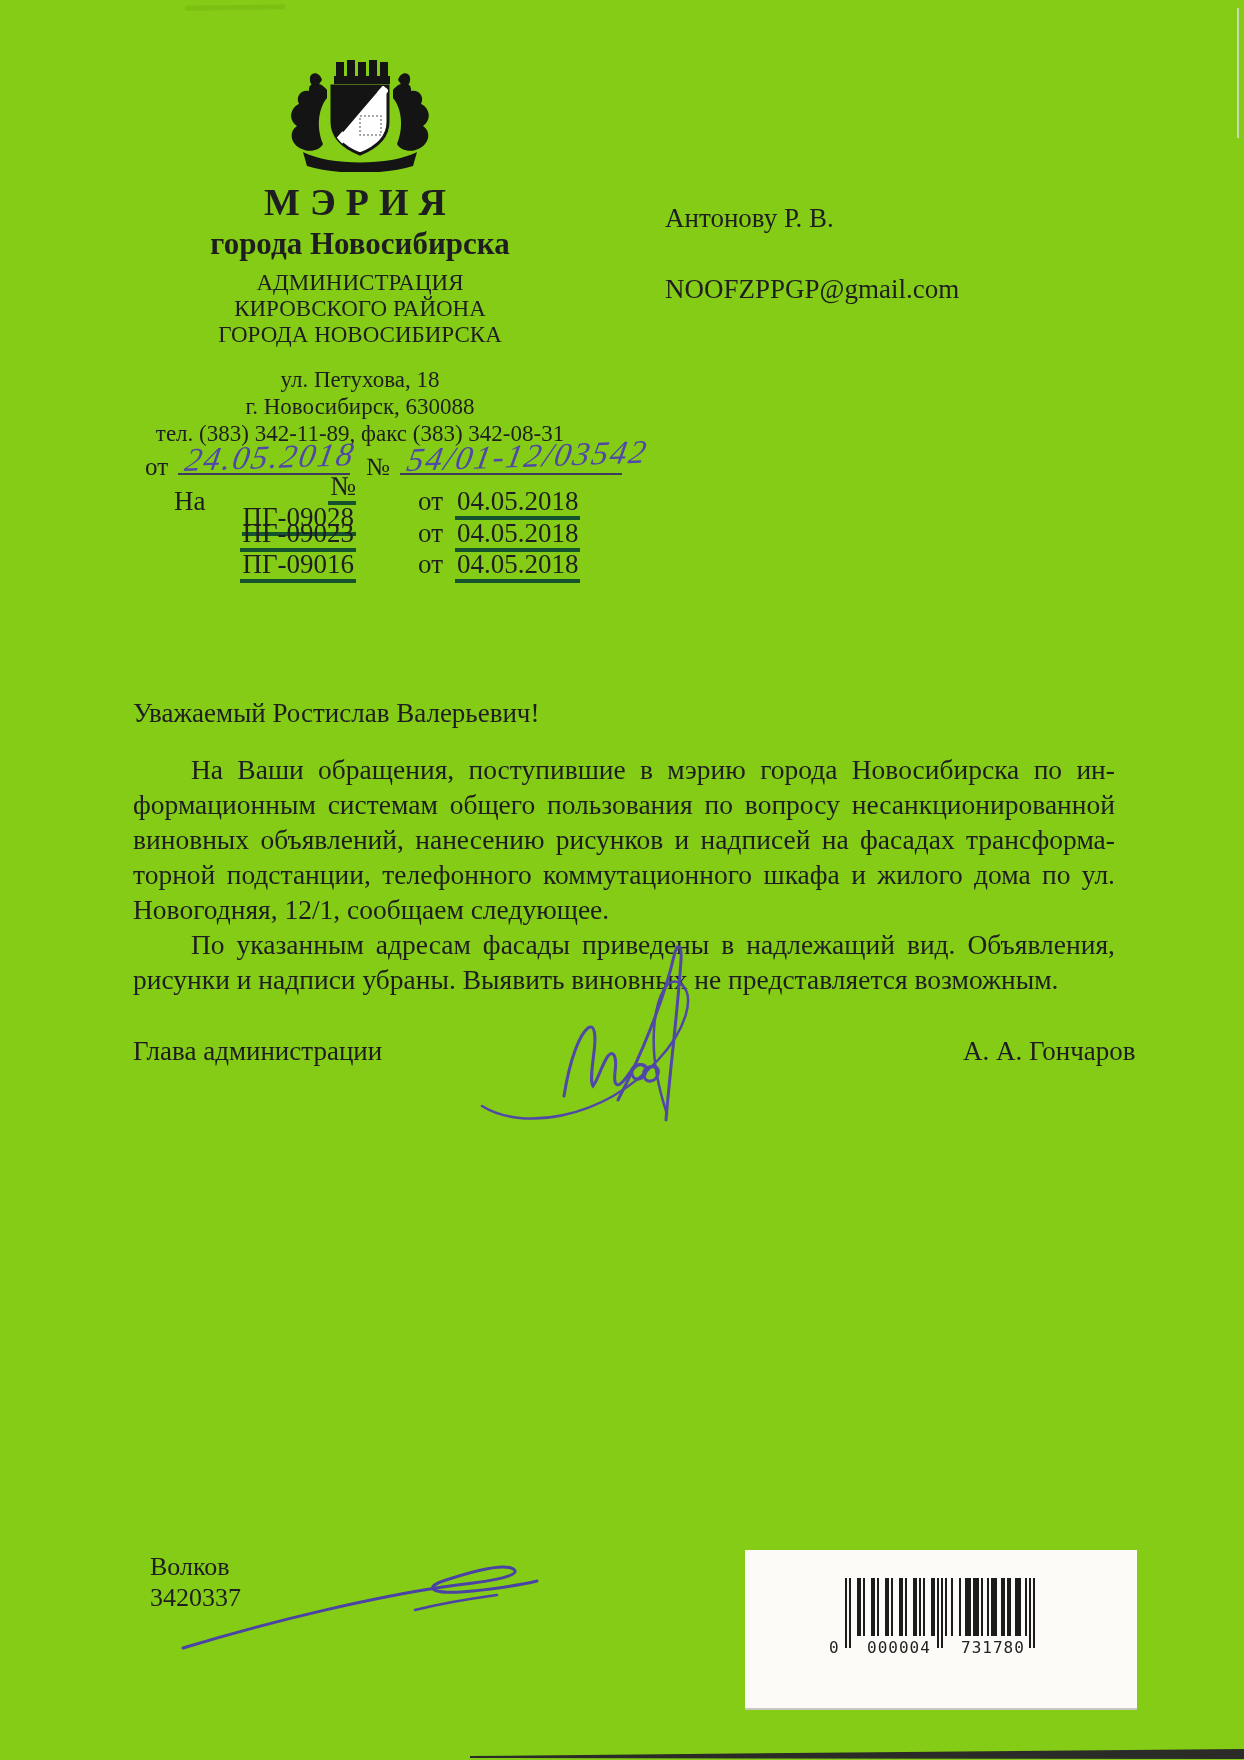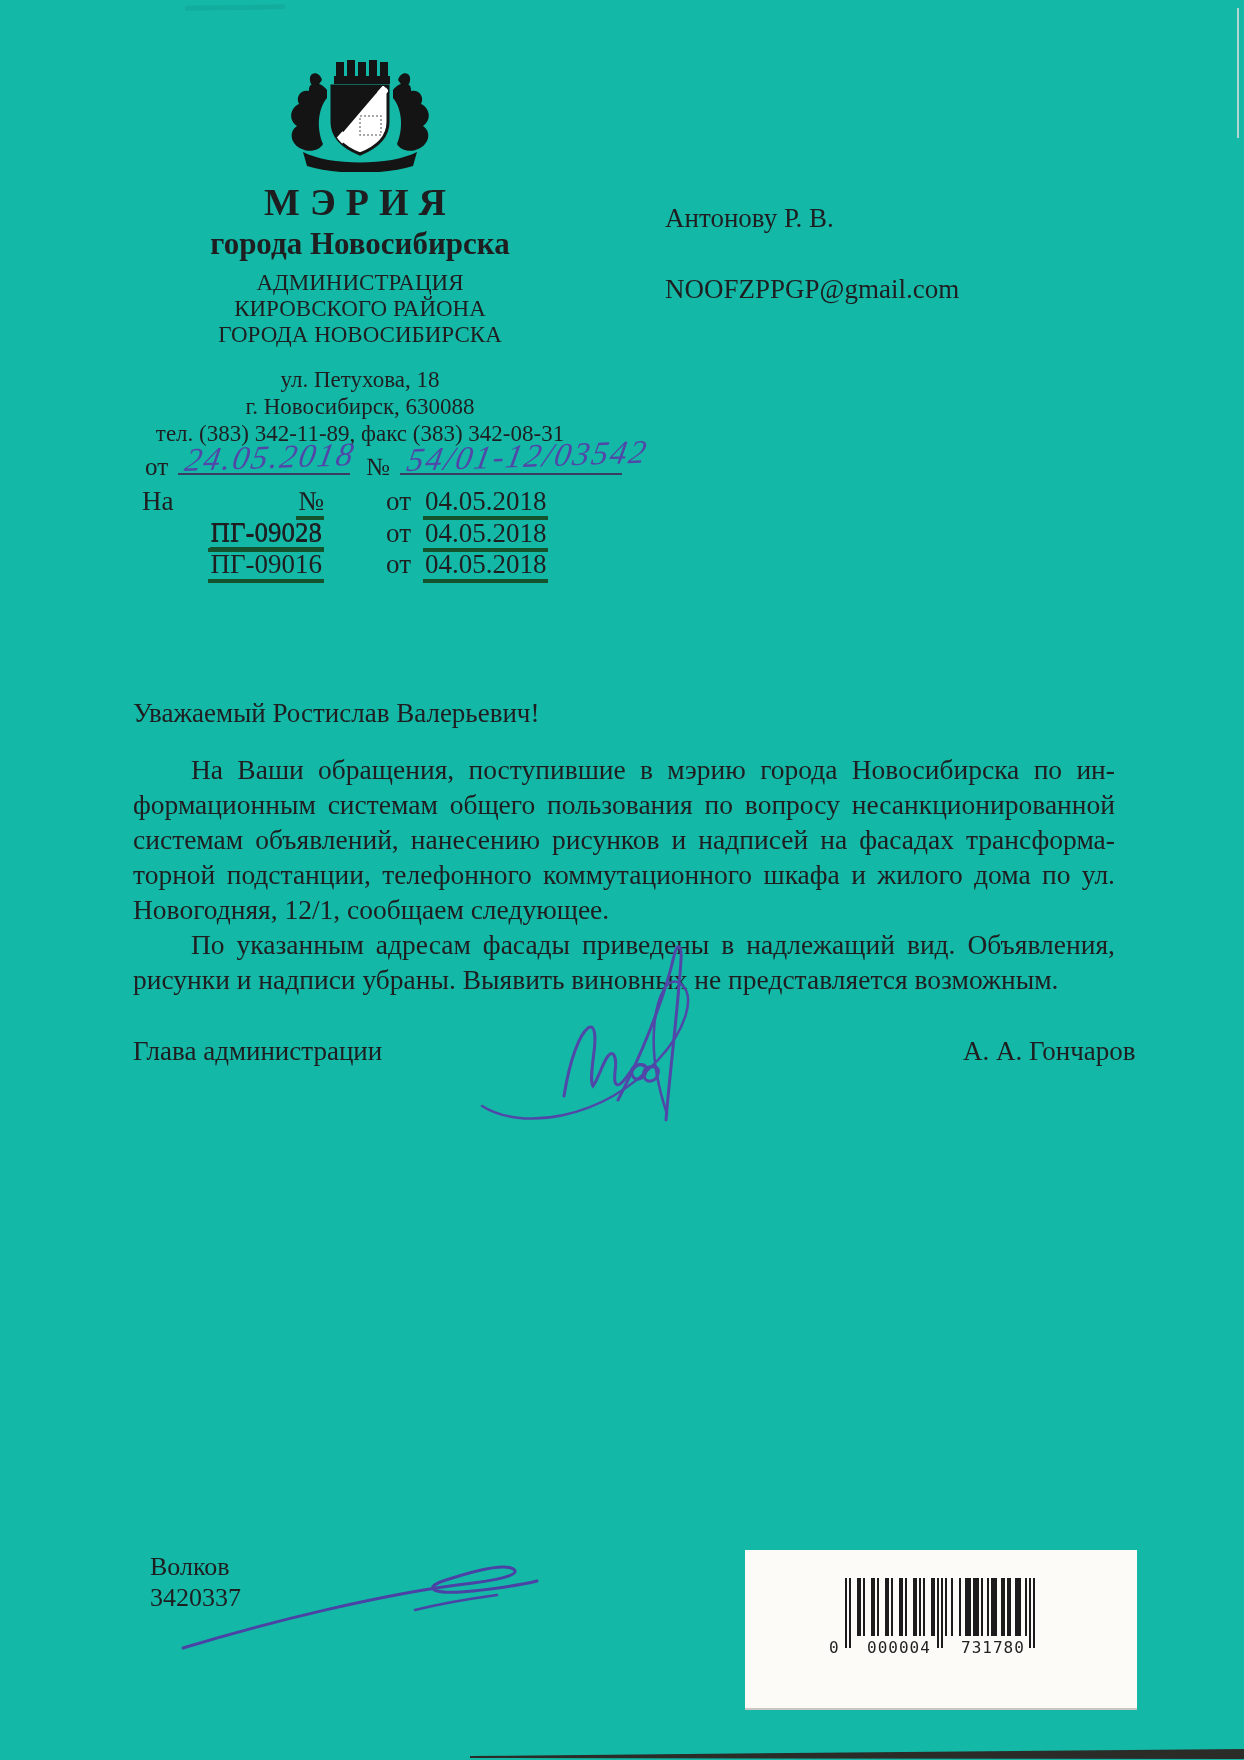--- a/index.html
+++ b/index.html
@@ -1,18 +1,18 @@
 <!DOCTYPE html>
 <html><head>
 <meta charset="utf-8">
 <style>
   html,body { margin:0; padding:0; background:#888; }
   .page {
     position:relative; width:1244px; height:1760px; margin:0 auto;
-    background:#14b8a6; overflow:hidden;
+    background:#84cc16; overflow:hidden;
     font-family:"Liberation Serif","DejaVu Serif",serif;
     color:#1e1e20;
   }
   
   .letterhead { position:absolute; left:120px; top:60px; width:480px; text-align:center; }
   .emblem { display:block; margin:0 auto; }
   .org1 { font-size:38px; font-weight:bold; letter-spacing:10px; margin-top:8px; }
   .org2 { font-size:31px; font-weight:bold; margin-top:2px; }
   .dept { font-size:23px; line-height:26px; margin-top:8px; }
   .addr { font-size:23px; line-height:27px; margin-top:18px; }
@@ -25,21 +25,21 @@
   .uline.date-line { width:172px; }
   .uline.num-line { width:222px; }
   .hand {
     position:absolute; left:4px; bottom:-6px;
     font-style:italic; font-size:33px; letter-spacing:2px; white-space:nowrap;
     color:#5047a8; transform:skewX(-12deg) rotate(-2deg); transform-origin:left bottom;
   }
   .num-label { margin-left:16px; }
   
   .incoming { position:absolute; left:142px; top:486px; font-size:27px; }
-  .reply-row { display:flex; align-items:flex-start; height:31.5px; }
+  .reply-row { display:flex; align-items:center; height:31.5px;margin-left:32px; }
   .rr-prefix { width:34px; }
   .rr-num { width:148px; text-align:right; }
   .rr-ot { margin-left:62px; }
   .rr-date { margin-left:12px; }
   .u { border-bottom:4px solid #14532d; padding:0 2px; }
   
   .salutation { position:absolute; left:133px; top:698px; width:982px; text-align:left; font-size:27px; }
   .body-text { position:absolute; left:133px; top:752px; width:982px; font-size:27.5px; }
   .b-line { height:35px; line-height:35px; text-align:justify; text-align-last:justify; }
   .b-first { text-indent:58px; }
@@ -151,21 +151,21 @@
         <span class="rr-ot">от</span>
         <span class="rr-date"><span class="u">04.05.2018</span></span>
       </div>
     </div>
 
   <div class="salutation">Уважаемый Ростислав Валерьевич!</div>
 
   <div class="body-text">
       <div class="b-line b-first">На Ваши обращения, поступившие в мэрию города Новосибирска по ин-</div>
       <div class="b-line">формационным системам общего пользования по вопросу несанкционированной</div>
-      <div class="b-line">системам объявлений, нанесению рисунков и надписей на фасадах трансформа-</div>
+      <div class="b-line">виновных объявлений, нанесению рисунков и надписей на фасадах трансформа-</div>
       <div class="b-line">торной подстанции, телефонного коммутационного шкафа и жилого дома по ул.</div>
       <div class="b-line b-last">Новогодняя, 12/1, сообщаем следующее.</div>
       <div class="b-line b-first">По указанным адресам фасады приведены в надлежащий вид. Объявления,</div>
       <div class="b-line b-last">рисунки и надписи убраны. Выявить виновных не представляется возможным.</div>
     </div>
 
   <div class="sig-title">Глава администрации</div>
   <div class="sig-name">А. А. Гончаров</div>
   <svg class="sig-scribble" width="270" height="200" viewBox="0 0 270 200">
     <g fill="none" stroke="#5047a8" stroke-linecap="round">

